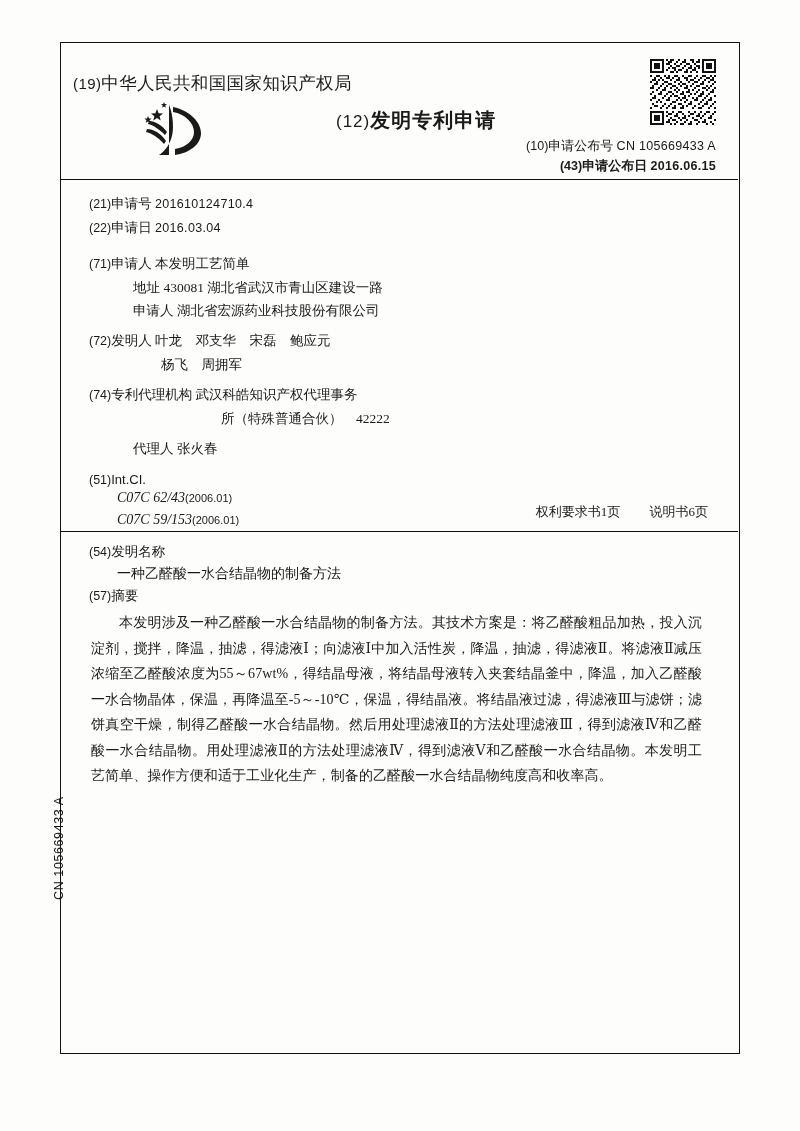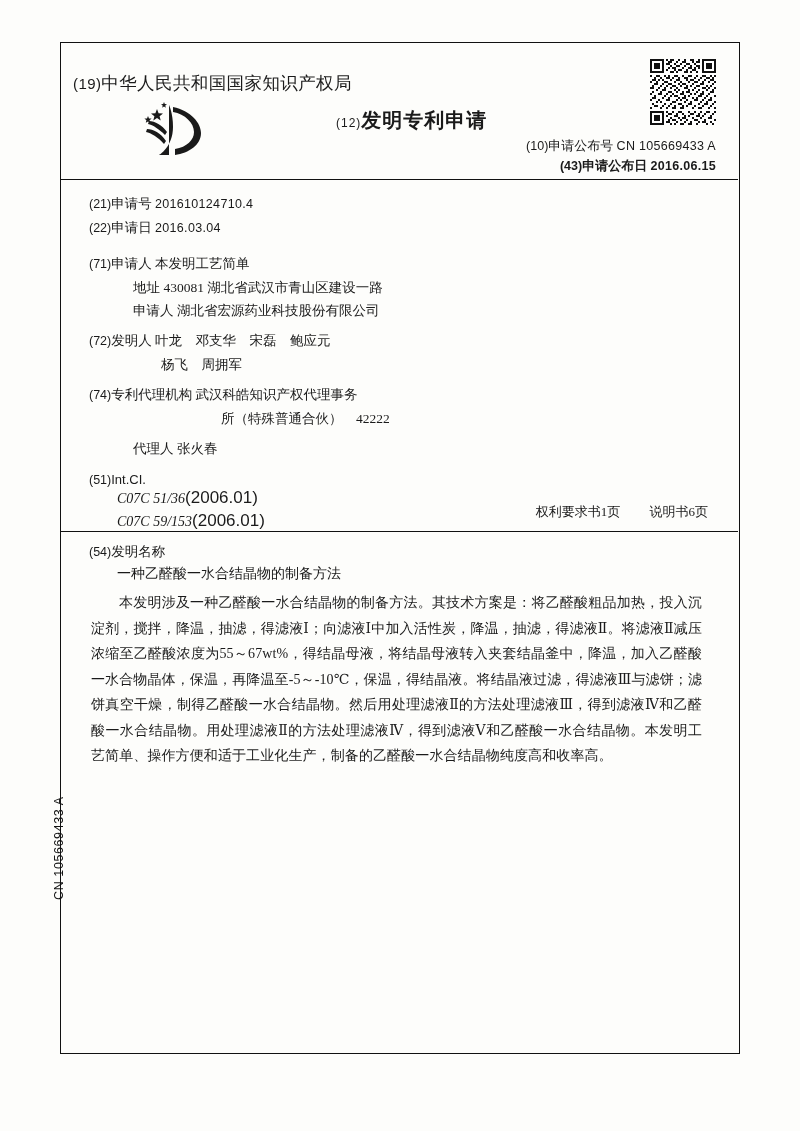--- a/index.html
+++ b/index.html
@@ -74,21 +74,21 @@
     height: 62px;
   }
   .title12 {
     position: absolute;
     left: 275px;
     top: 64px;
     font-size: 20px;
     font-weight: bold;
     letter-spacing: 1px;
   }
-  .title12 .num { font-family: "Liberation Sans", sans-serif; font-size: 12px; font-weight: normal;}
+  .title12 .num { font-family: "Liberation Sans", sans-serif; font-size: 17px; font-weight: normal;}
   .qr {
     position: absolute;
     right: 22px;
     top: 16px;
     width: 66px;
     height: 66px;
   }
   .pubno {
     position: absolute;
     right: 22px;
@@ -136,21 +136,21 @@
     font-family: "Liberation Sans", sans-serif;
     font-size: 13px;
   }
   .ipc-item {
     padding-left: 56px;
     font-size: 14px;
     font-style: italic;
     font-family: "Liberation Serif", serif;
     line-height: 22px;
   }
-  .ipc-item .plain { font-style: normal; font-family: "Liberation Sans", sans-serif; font-size: 17px;}
+  .ipc-item .plain { font-style: normal; font-family: "Liberation Sans", sans-serif; font-size: 11px;}
   .pagecount {
     position: absolute;
     right: 30px;
     bottom: 10px;
     font-size: 13px;
   }
   .pagecount span { margin-left: 26px; }
 
   
   .lower {
@@ -537,35 +537,38 @@
       <span class="lbl">代理人</span>
       <span class="val">张火春</span>
     </div>
 
     <div class="gap-m"></div>
 
     <div class="ipc-title">
       <span class="tagnum">(51)</span><span>Int.CI.</span>
     </div>
     <div class="ipc-item">
-      <span>C07C 51/36</span><span class="plain">(2006.01)</span>
+      <span>C07C 62/43</span><span class="plain">(2006.01)</span>
     </div>
     <div class="ipc-item">
       <span>C07C 59/153</span><span class="plain">(2006.01)</span>
     </div>
 
     <div class="pagecount">
       <span>权利要求书1页</span>
       <span>说明书6页</span>
     </div>
   </div>
 
   <div class="lower">
 
     <div class="sec-label">
       <span class="tagnum">(54)</span><span>发明名称</span>
     </div>
     <div class="inv-name">一种乙醛酸一水合结晶物的制备方法</div>
 
+    <div class="sec-label">
+      <span class="tagnum">(57)</span><span>摘要</span>
+    </div>
     <div class="abs-body">本发明涉及一种乙醛酸一水合结晶物的制备方法。其技术方案是：将乙醛酸粗品加热，投入沉淀剂，搅拌，降温，抽滤，得滤液Ⅰ；向滤液Ⅰ中加入活性炭，降温，抽滤，得滤液Ⅱ。将滤液Ⅱ减压浓缩至乙醛酸浓度为55～67wt%，得结晶母液，将结晶母液转入夹套结晶釜中，降温，加入乙醛酸一水合物晶体，保温，再降温至-5～-10℃，保温，得结晶液。将结晶液过滤，得滤液Ⅲ与滤饼；滤饼真空干燥，制得乙醛酸一水合结晶物。然后用处理滤液Ⅱ的方法处理滤液Ⅲ，得到滤液Ⅳ和乙醛酸一水合结晶物。用处理滤液Ⅱ的方法处理滤液Ⅳ，得到滤液Ⅴ和乙醛酸一水合结晶物。本发明工艺简单、操作方便和适于工业化生产，制备的乙醛酸一水合结晶物纯度高和收率高。</div>
   </div>
 
 </div>
 
 </body></html>

